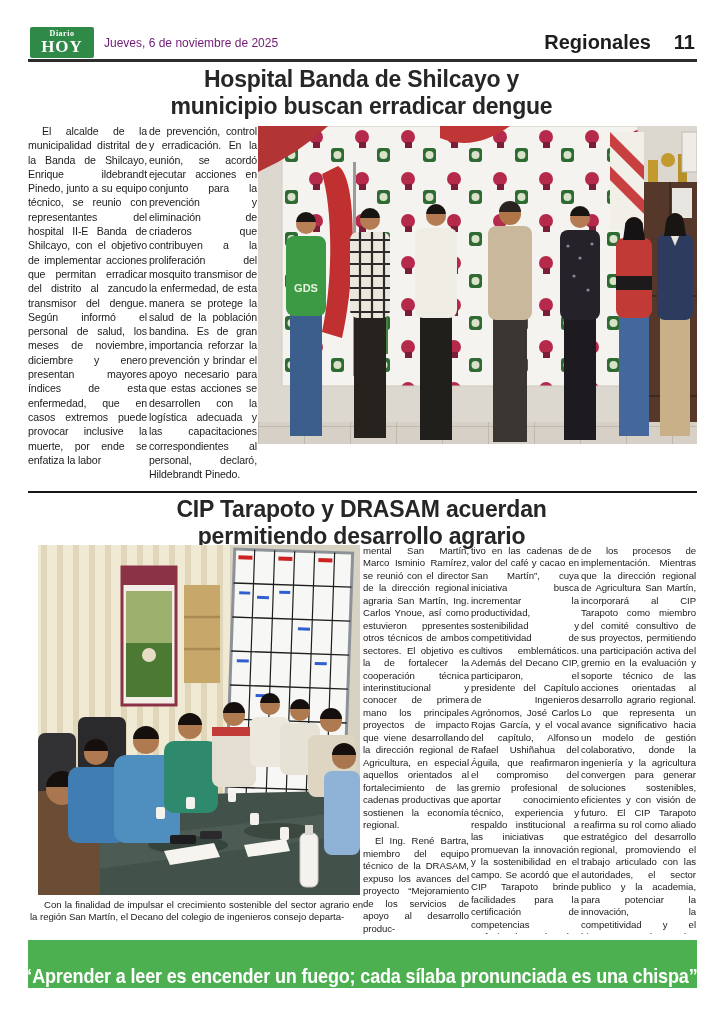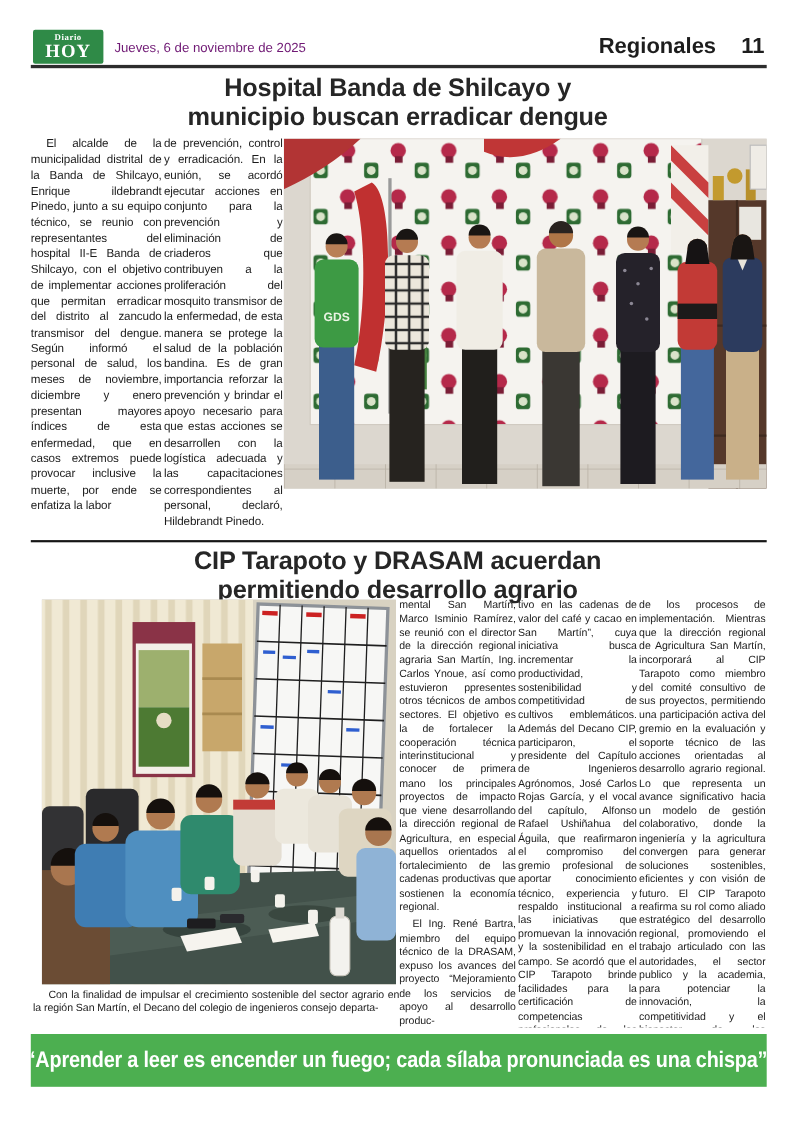--- a/index.html
+++ b/index.html
@@ -23,21 +23,21 @@
           overflow-wrap:break-word;color:#1b1b1b;}
   .a1-text{font-size:10.6px;line-height:14.3px;letter-spacing:-.1px;}
   .a2-text{font-size:9.6px;line-height:12.45px;letter-spacing:-.05px;}
   .indent{text-indent:14px;}
   .p2{margin-top:4px;text-indent:12px;}
   .divider{position:absolute;left:28px;width:669px;height:2px;background:#161616;}
   
   .photo{position:absolute;overflow:hidden;background:#d8d3ca;}
   
   .banner{position:absolute;left:28px;top:940px;width:669px;height:48px;
-          display:flex;align-items:center;justify-content:center;}
+          display:flex;align-items:flex-end;justify-content:center;}
   .banner span{display:inline-block;transform:scaleX(.88);transform-origin:center;
                white-space:nowrap;color:#ffffff;font-weight:bold;font-size:20.5px;letter-spacing:-.2px;}
 </style>
 </head>
 <body>
 
 <div class="page">
 
   <div class="logo" style="background: rgb(47, 138, 71);">
     <span class="t">Diario</span>

